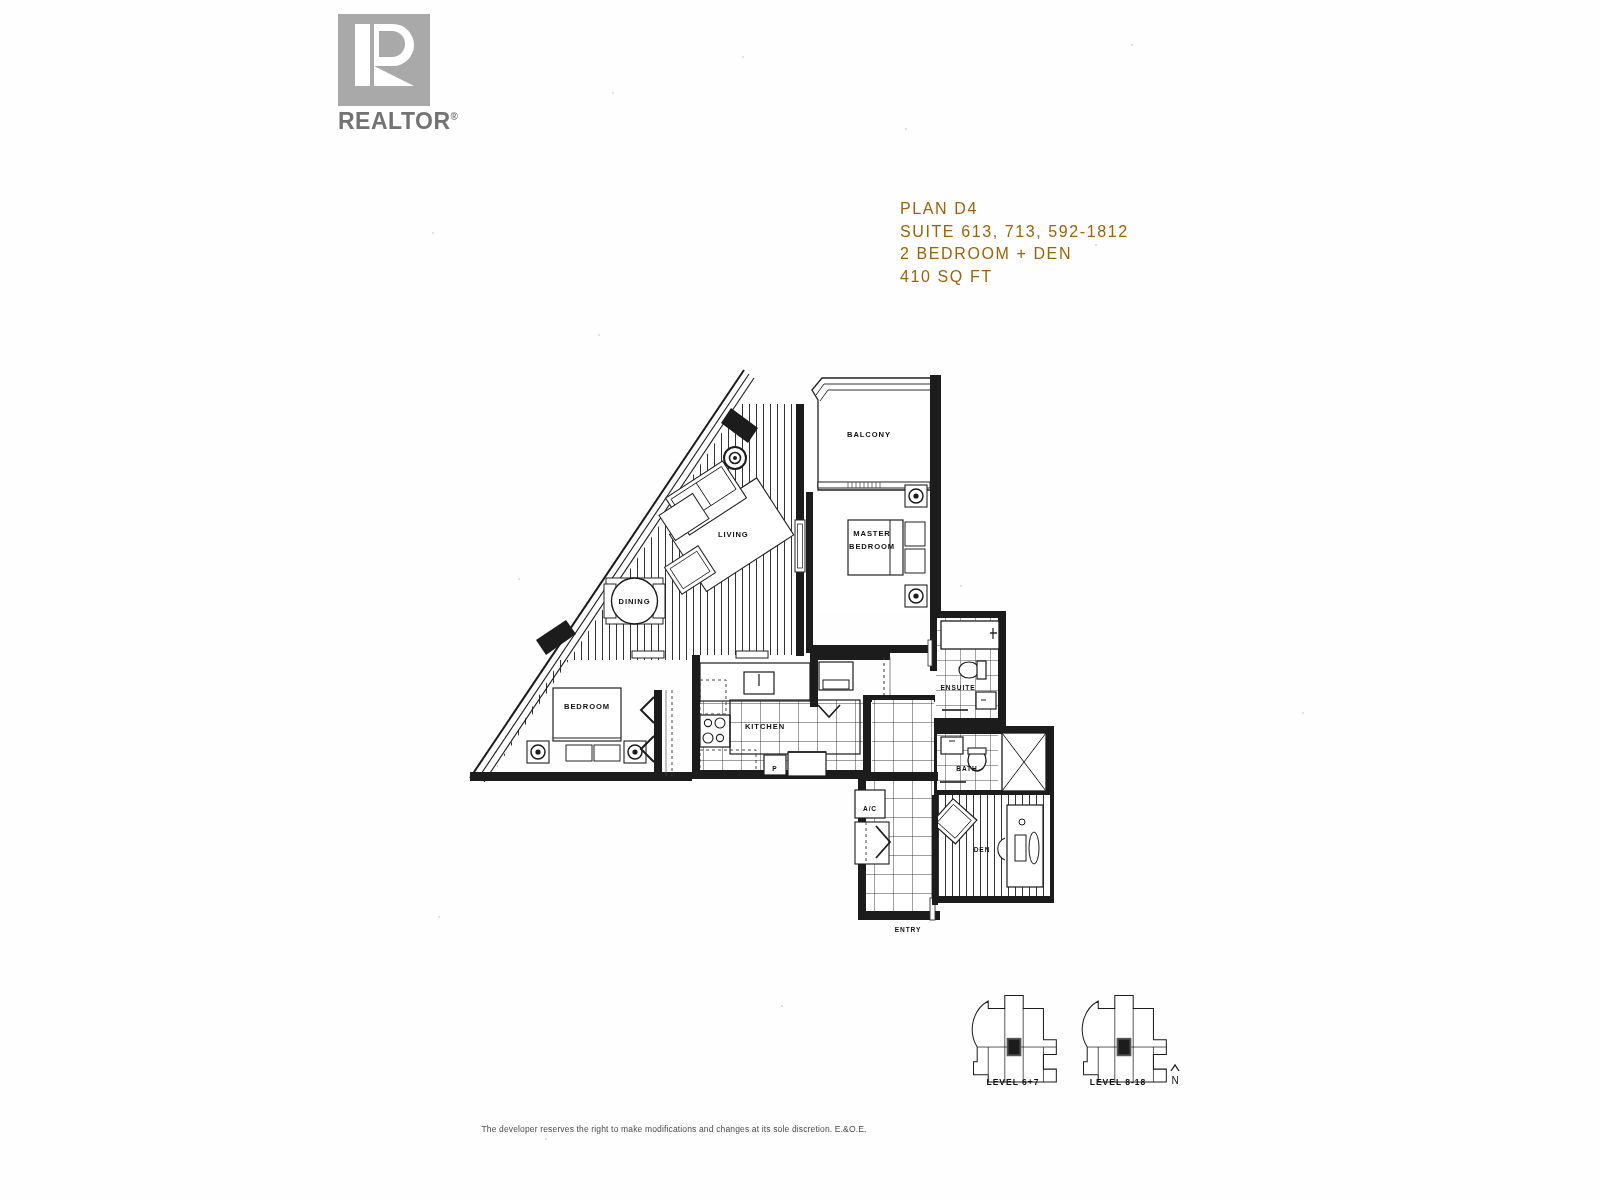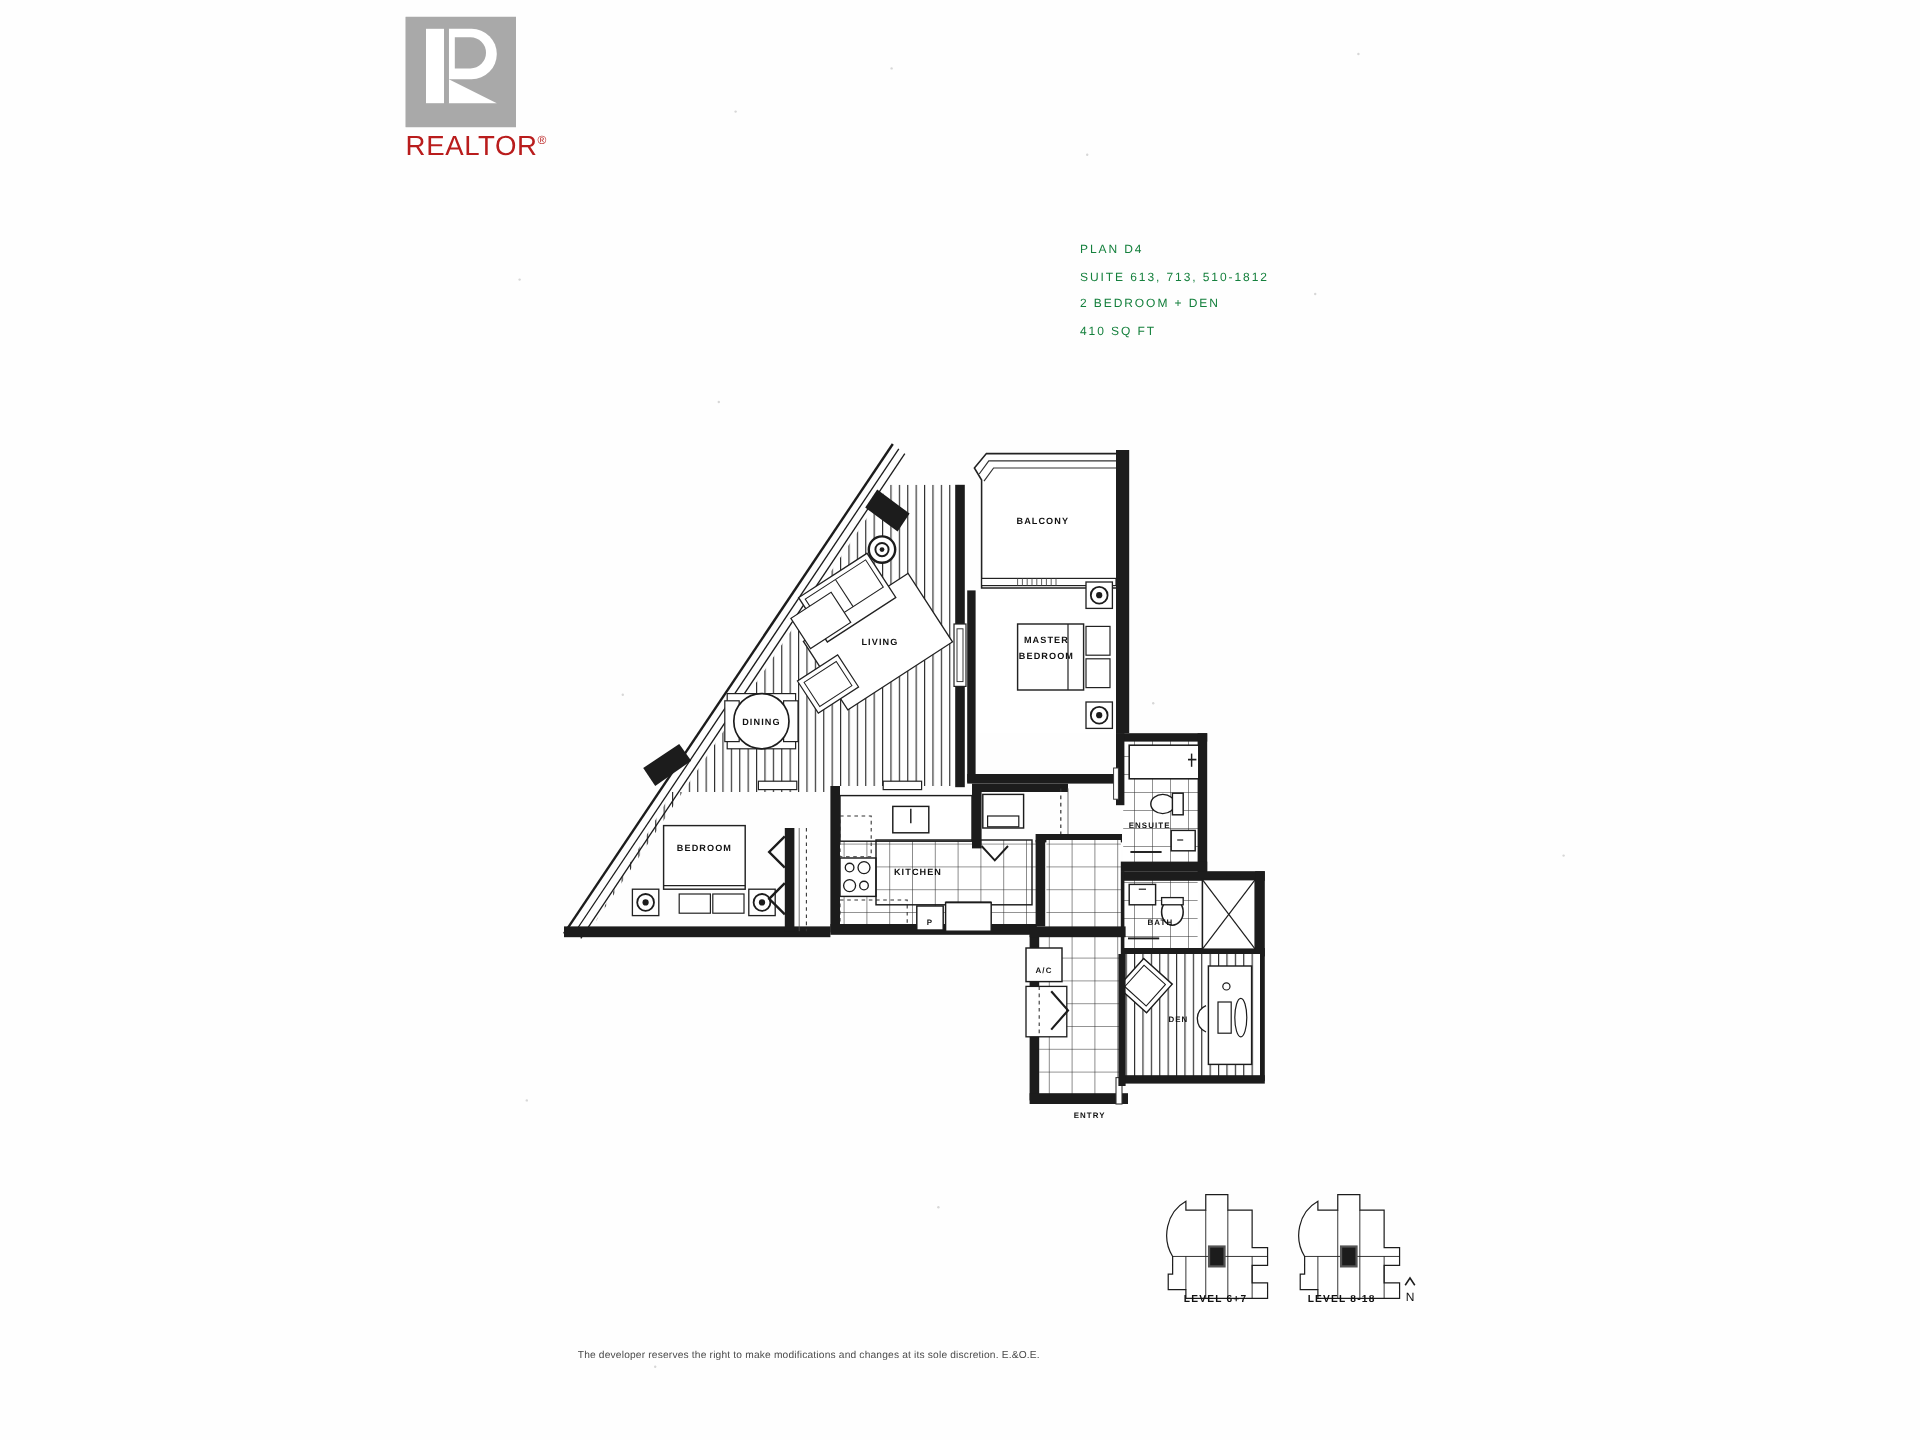--- a/index.html
+++ b/index.html
@@ -14,32 +14,32 @@
 
   
   #realtor-logo{
     position:absolute;left:338px;top:14px;width:110px;height:120px;
   }
   #realtor-logo .mark{
     width:92px;height:92px;background:#a9a9a9;position:relative;
   }
   #realtor-logo .mark svg{display:block;}
   #realtor-logo .wordmark{
-    margin-top:2px;font-size:23px;letter-spacing:0.5px;color:#b91c1c;
-    font-family:"Liberation Sans", sans-serif;font-weight:400;
+    margin-top:2px;font-size:23px;letter-spacing:0.5px;color:#737373;
+    font-family:"Liberation Sans", sans-serif;font-weight:700;
     white-space:nowrap;
   }
   #realtor-logo .wordmark sup{font-size:10px;vertical-align:super;}
 
   
   #title-block{
     position:absolute;left:900px;top:198px;
     font-family:"Liberation Sans", sans-serif;
-    font-size:10px;letter-spacing:1.6px;line-height:22.5px;
-    color:#15803d;white-space:nowrap;
+    font-size:16px;letter-spacing:1.6px;line-height:22.5px;
+    color:#a16207;white-space:nowrap;
   }
   #title-block div{font-weight:400;}
 
   
   #plan-wrap{position:absolute;left:0;top:0;width:1600px;height:844px;}
   svg.plan{display:block;}
   .lbl{
     font-family:"Liberation Sans", sans-serif;
     font-size:7.6px;font-weight:700;letter-spacing:0.9px;
     fill:#111;text-anchor:middle;
@@ -81,21 +81,21 @@
         <path d="M36 52 L76 72 H36 Z" fill="#ffffff"></path>
         <rect x="33" y="10" width="3" height="62" fill="#a9a9a9"></rect>
         <path d="M41 17 H54 a13 13 0 0 1 0 26 H41 Z" fill="#a9a9a9"></path>
       </svg>
     </div>
     <div class="wordmark"><span>REALTOR</span><sup>®</sup></div>
   </div>
 
   <div id="title-block">
     <div>PLAN D4</div>
-    <div>SUITE 613, 713, 510-1812</div>
+    <div>SUITE 613, 713, 592-1812</div>
     <div>2 BEDROOM + DEN</div>
     <div>410 SQ FT</div>
   </div>
 
   <div id="plan-wrap">
   <svg class="plan" width="1600" height="1200" viewBox="0 0 1600 1200" xmlns="http://www.w3.org/2000/svg">
     <defs>
 
       <pattern id="hardwood" width="7" height="12" patternUnits="userSpaceOnUse">
         <rect width="7" height="12" fill="#ffffff"></rect>

